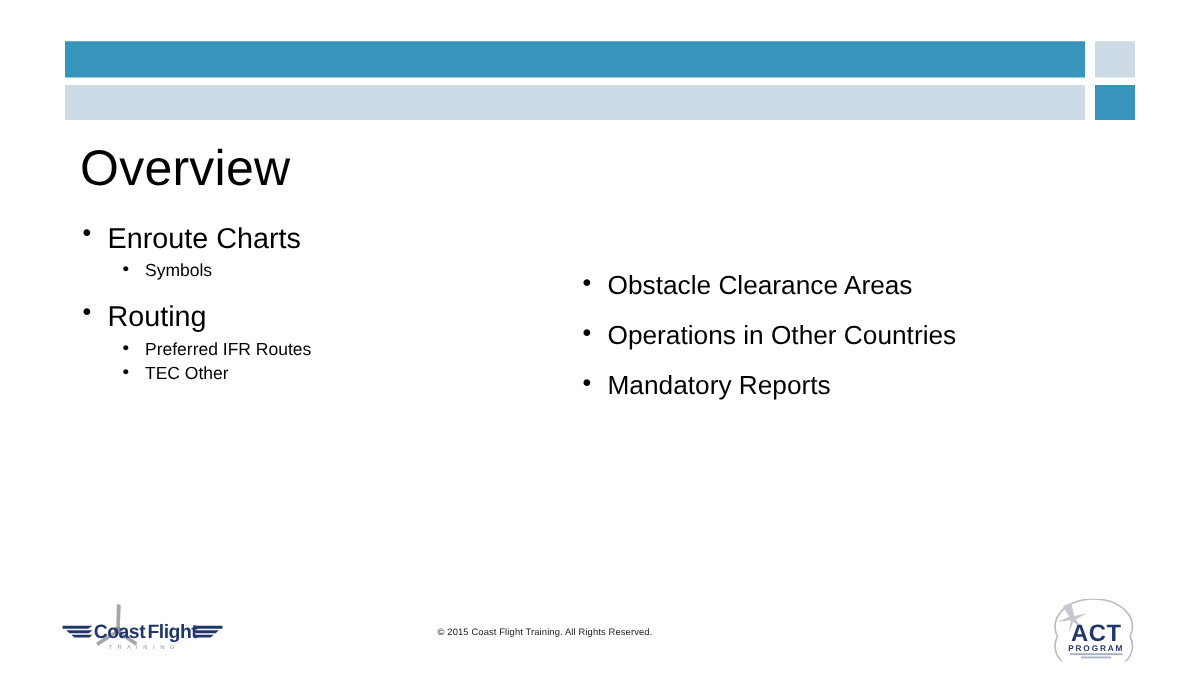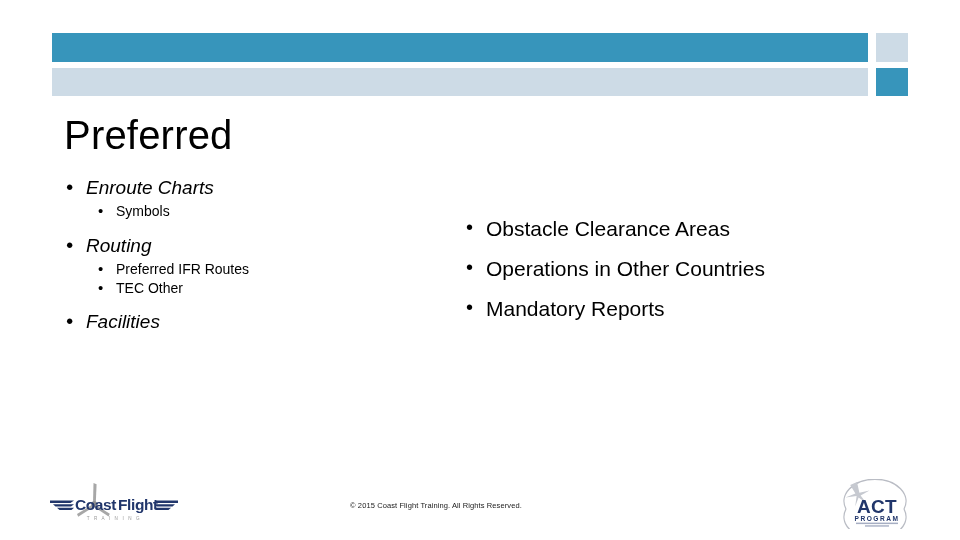--- a/index.html
+++ b/index.html
@@ -86,25 +86,24 @@
     margin: 0;
     padding: 0;
   }
   ul.bullets li {
     position: relative;
     color: #000000;
   }
 
   
   .lvl1 {
-    font-size: 19px;
+    font-size: 23px;
     line-height: 1.28;
     padding-left: 22px;
     margin-bottom: 2px;
-    font-style: italic;
   }
   .lvl1::before {
     content: "\2022";
     position: absolute;
     left: 2px;
     top: -1px;
     font-size: 20px;
   }
   
   .lvl2 {
@@ -170,37 +169,34 @@
 </head>
 <body>
 
 <div class="header-band">
   <div class="bar-dark-main"></div>
   <div class="bar-light-main"></div>
   <div class="bar-light-accent"></div>
   <div class="bar-dark-accent"></div>
 </div>
 
-<div class="slide-title">Preferred</div>
+<div class="slide-title">Overview</div>
 
 <div class="col-left">
   <ul class="bullets">
     <li class="lvl1">Enroute Charts</li>
     <li class="lvl2">Symbols</li>
   </ul>
   <div class="gap-md"></div>
   <ul class="bullets">
     <li class="lvl1">Routing</li>
     <li class="lvl2">Preferred IFR Routes</li>
     <li class="lvl2">TEC Other</li>
   </ul>
   <div class="gap-md"></div>
-  <ul class="bullets">
-    <li class="lvl1">Facilities</li>
-  </ul>
   <div class="gap-sm"></div>
 </div>
 
 <div class="col-right">
   <ul class="bullets">
     <li class="rlvl1">Obstacle Clearance Areas</li>
     <li class="rlvl1">Operations in Other Countries</li>
     <li class="rlvl1">Mandatory Reports</li>
   </ul>
 </div>

